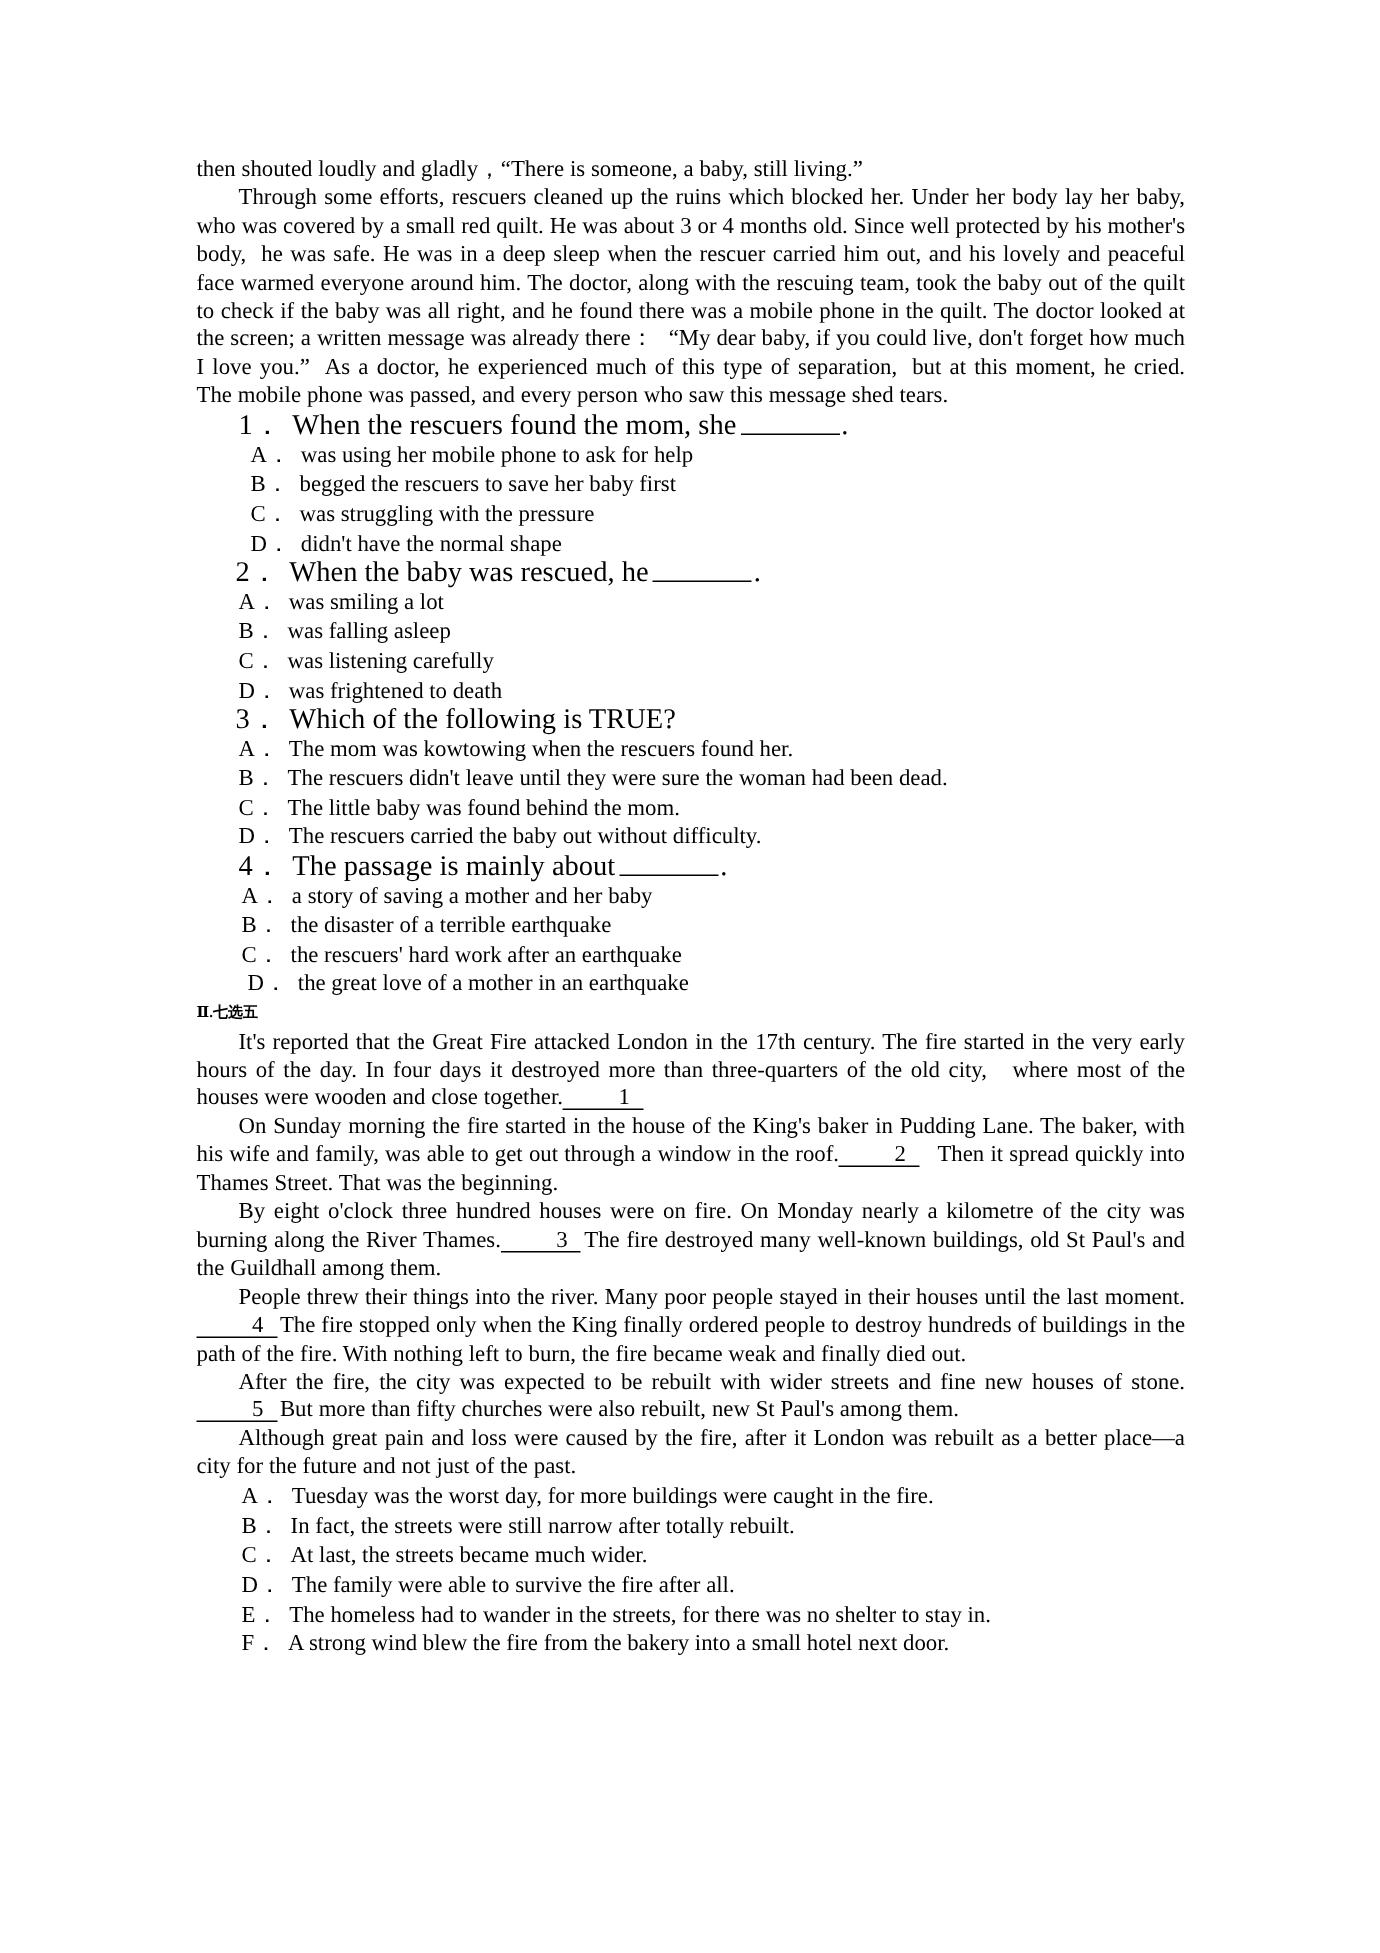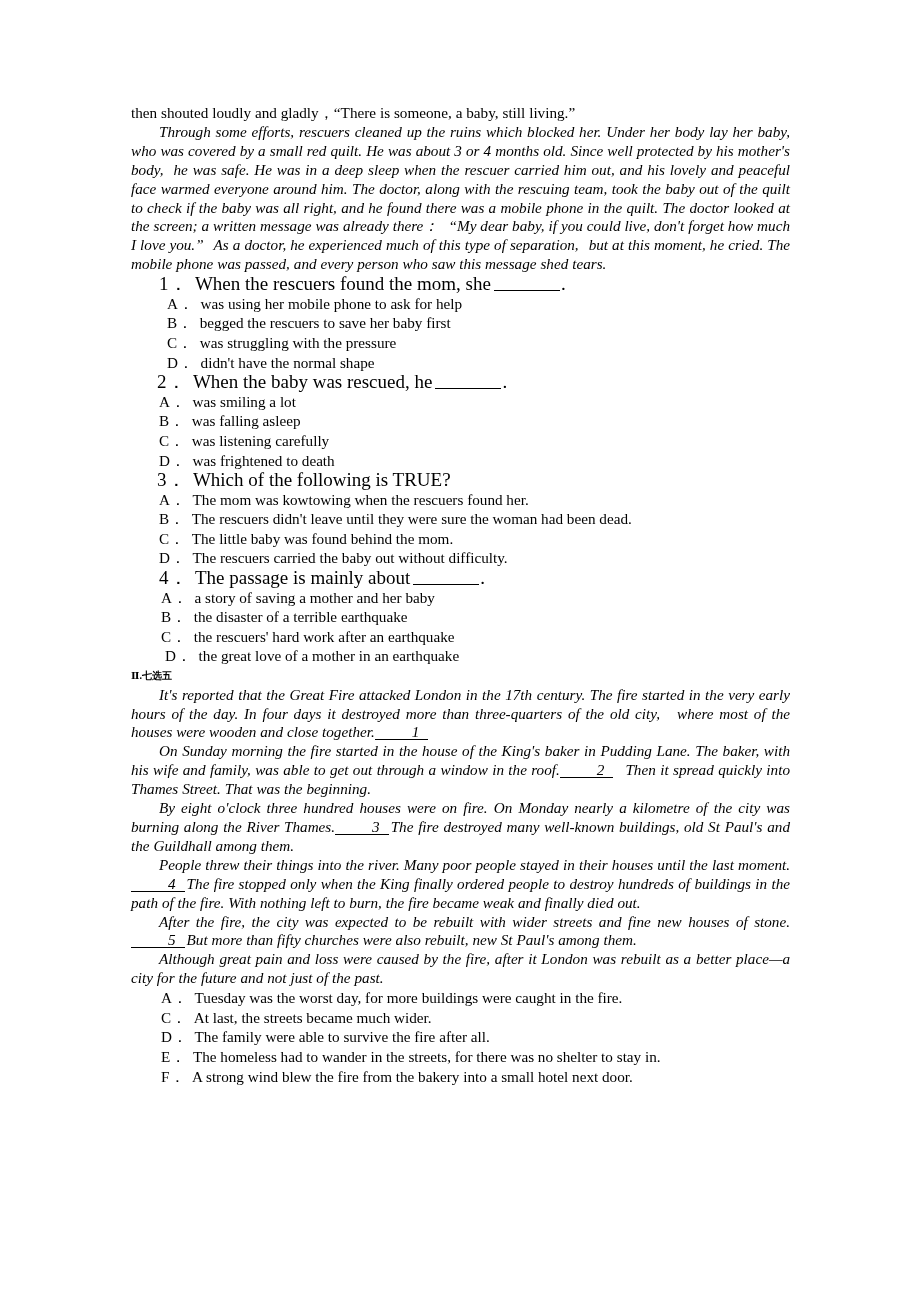--- a/index.html
+++ b/index.html
@@ -30,21 +30,20 @@
     margin: 0;
     font-size: 15.2px;
     line-height: 18.9px;
     text-align: justify;
     text-justify: inter-word;
     text-indent: 0;
     word-spacing: 0.1px;
   }
   p.para.indent {
     text-indent: 28px;
-    font-style: italic;
   }
 
   
   .qstem {
     font-size: 19px;
     line-height: 19.6px;
     margin: 0;
     padding-left: 28px;
     white-space: nowrap;
   }
@@ -142,19 +141,20 @@
 
     <p class="para indent"><span>By eight o'clock three hundred houses were on fire. On Monday nearly a kilometre of the city was burning along the River Thames.</span><span class="numblank">3</span><span>The fire destroyed many well-known buildings, old St Paul's and the Guildhall among them.</span></p>
 
     <p class="para indent"><span>People threw their things into the river. Many poor people stayed in their houses until the last moment.</span><span class="numblank">4</span><span>The fire stopped only when the King finally ordered people to destroy hundreds of buildings in the path of the fire. With nothing left to burn, the fire became weak and finally died out.</span></p>
 
     <p class="para indent"><span>After the fire, the city was expected to be rebuilt with wider streets and fine new houses of stone.</span><span class="numblank">5</span><span>But more than fifty churches were also rebuilt, new St Paul's among them.</span></p>
 
     <p class="para indent"><span>Although great pain and loss were caused by the fire, after it London was rebuilt as a better place—a city for the future and not just of the past.</span></p>
 
     <div class="opt lvl3"><span class="optlabel">A．</span><span class="optgap"></span><span>Tuesday was the worst day, for more buildings were caught in the fire.</span></div>
+    <div class="opt lvl3"><span class="optlabel">B．</span><span class="optgap"></span><span>In fact, the streets were still narrow after totally rebuilt.</span></div>
     <div class="opt lvl3"><span class="optlabel">C．</span><span class="optgap"></span><span>At last, the streets became much wider.</span></div>
     <div class="opt lvl3"><span class="optlabel">D．</span><span class="optgap"></span><span>The family were able to survive the fire after all.</span></div>
     <div class="opt lvl3"><span class="optlabel">E．</span><span class="optgap"></span><span>The homeless had to wander in the streets, for there was no shelter to stay in.</span></div>
     <div class="opt lvl3"><span class="optlabel">F．</span><span class="optgap"></span><span>A strong wind blew the fire from the bakery into a small hotel next door.</span></div>
 
   </div>
 </div>
 
 </body></html>

